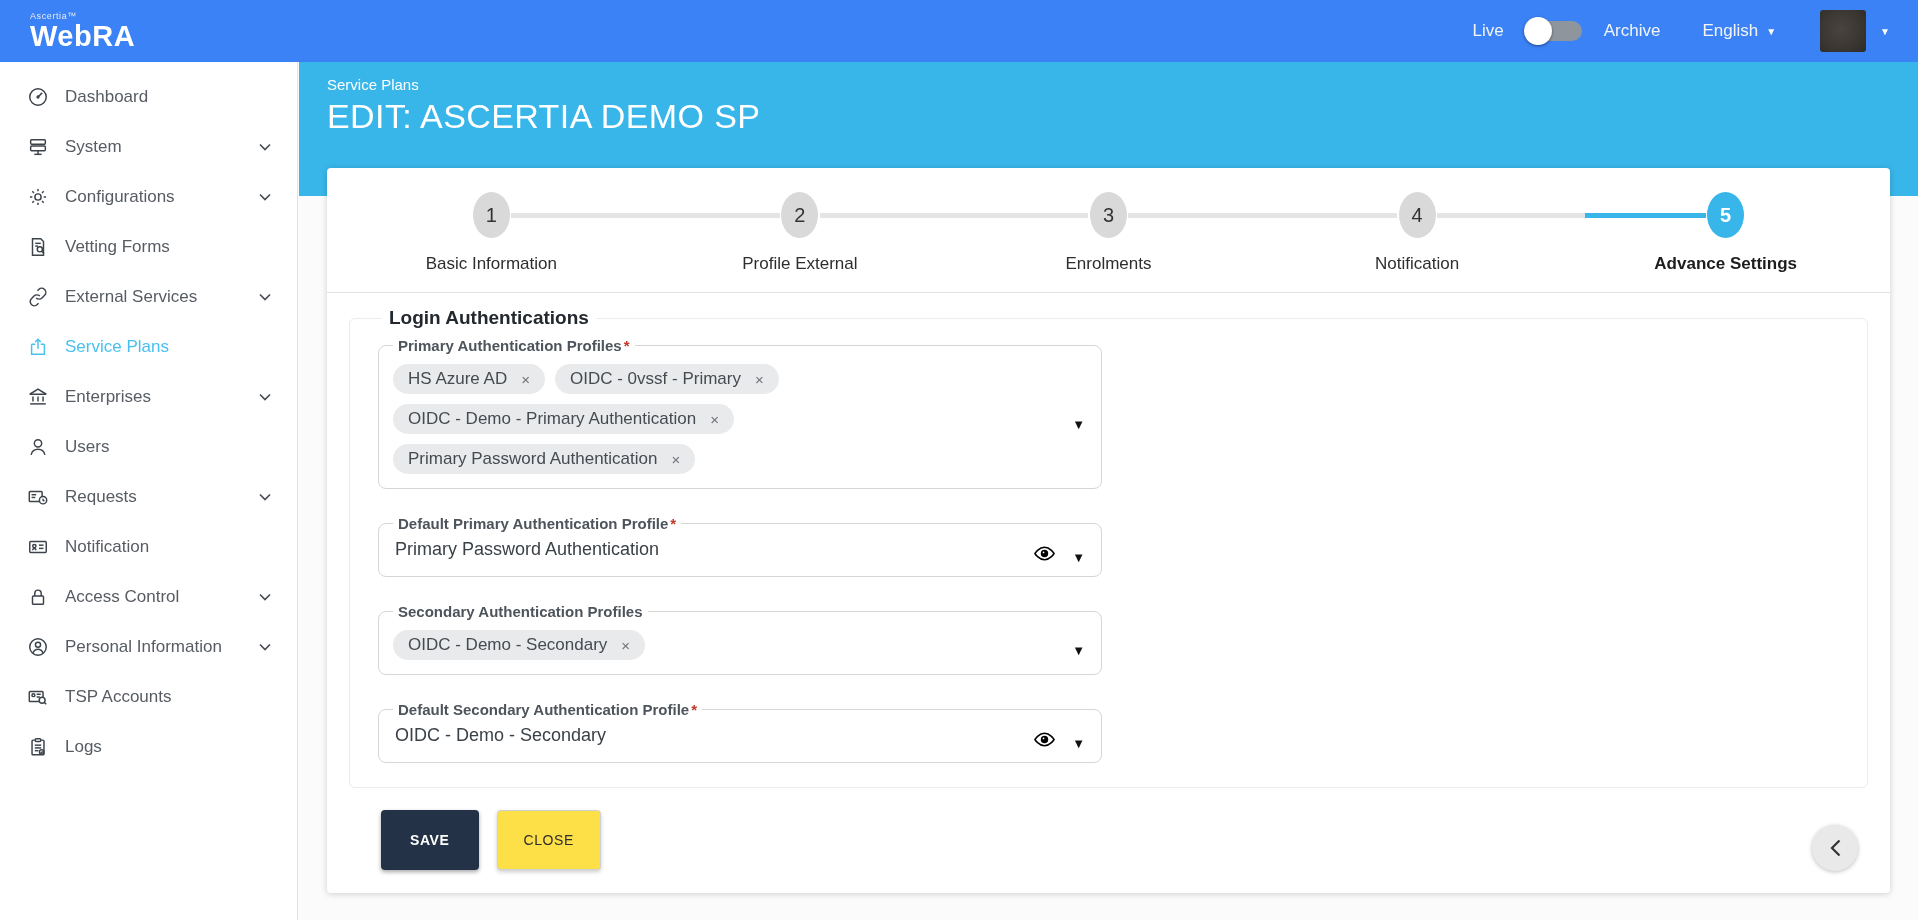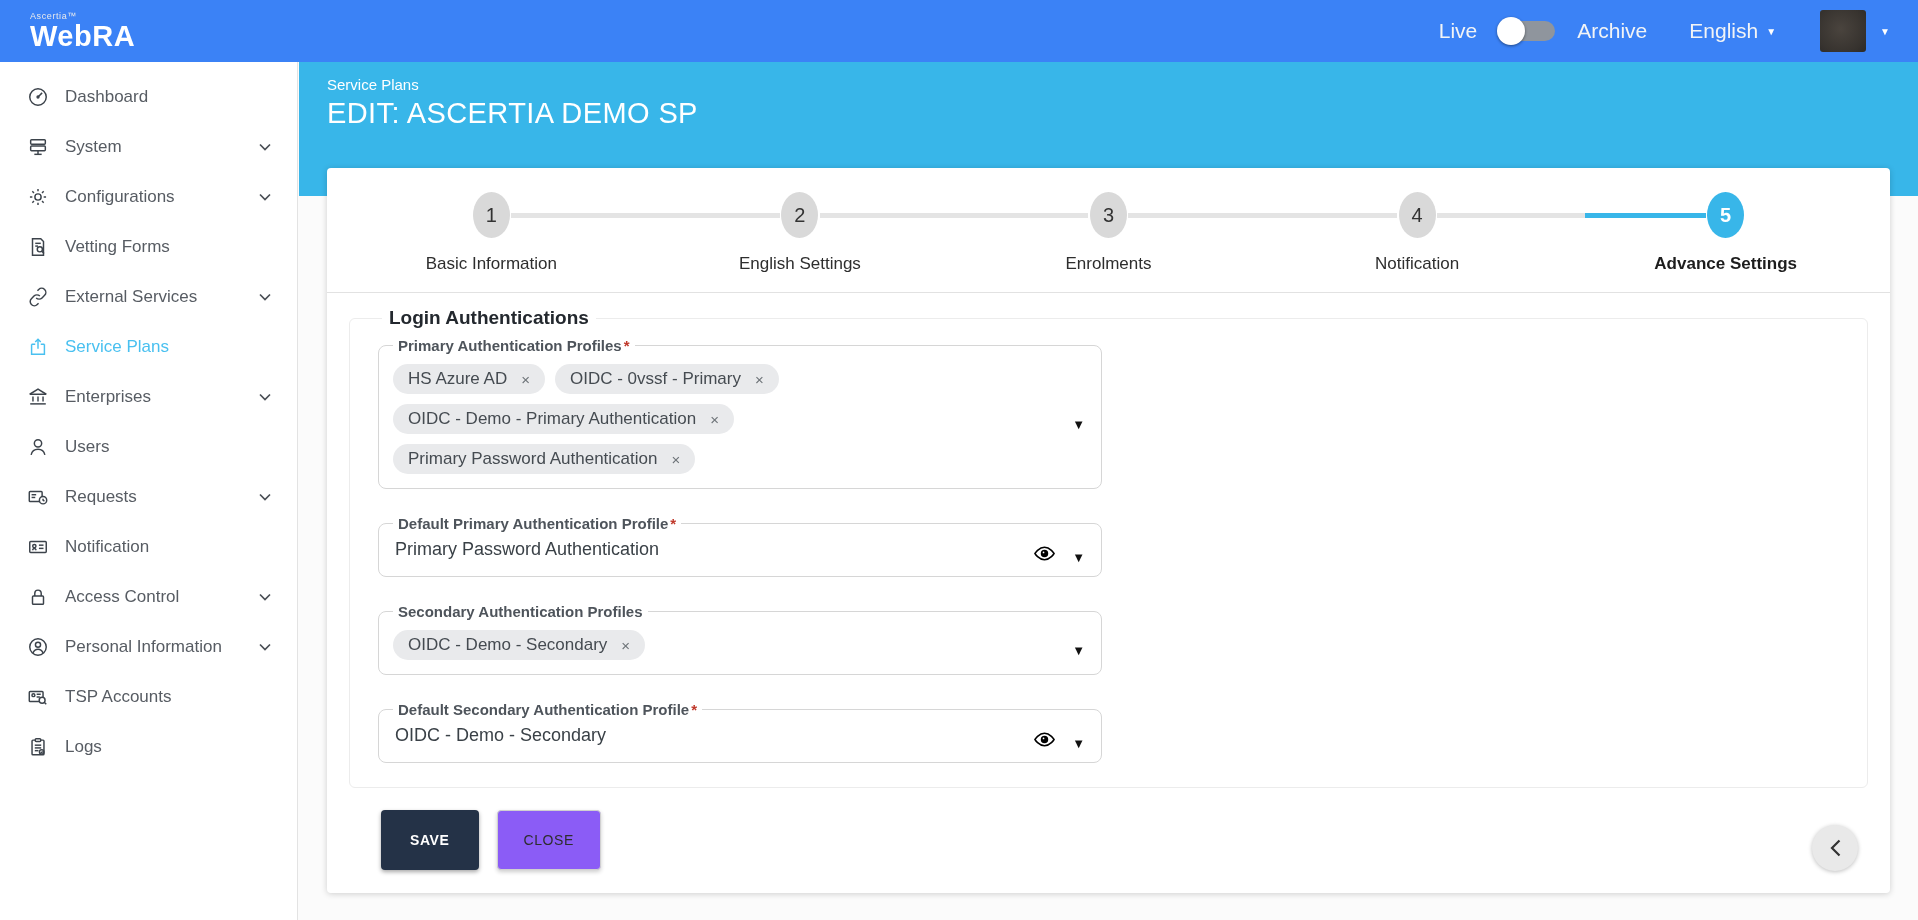--- a/index.html
+++ b/index.html
@@ -6,21 +6,21 @@
   html,body { width:1918px; height:920px; overflow:hidden;
     font-family:"Liberation Sans", sans-serif; background:#fbfbfb; }
 
   
   .topbar { position:absolute; top:0; left:0; width:1918px; height:62px;
     background:#3b82f6; display:flex; align-items:center; color:#fff; z-index:30; }
   .brand { margin-left:30px; line-height:1; }
   .brand-small { font-size:9px; letter-spacing:.6px; color:#e8eaec; display:block; margin-bottom:1px; }
   .brand-large { font-size:29px; font-weight:700; letter-spacing:.5px; color:#fff; }
   .topbar-right { margin-left:auto; display:flex; align-items:center; margin-right:28px; gap:14px; }
-  .top-label { font-size:21px; color:#f2f4f6; }
+  .top-label { font-size:17px; color:#f2f4f6; }
   .toggle { position:relative; width:56px; height:20px; background:#8f959d; border-radius:10px; margin:0 8px; cursor:pointer; }
   .toggle-knob { position:absolute; left:-2px; top:-4px; width:28px; height:28px; border-radius:50%;
     background:#fff; box-shadow:0 1px 3px rgba(0,0,0,.45); }
   .lang { margin-left:28px; display:flex; align-items:center; gap:8px; cursor:pointer; }
   .caret-small { font-size:10px; color:#fff; }
   .avatar { width:46px; height:42px; border-radius:3px; margin-left:30px;
     background:radial-gradient(circle at 45% 45%, #4a443e 0%, #37332f 70%, #2c2a27 100%); cursor:pointer; }
 
   
   .sidebar { position:absolute; top:62px; left:0; width:298px; bottom:0; background:#fff;
@@ -36,21 +36,21 @@
   .nav-icon svg { stroke:#3c434b; }
   .nav-chevron { margin-left:auto; display:flex; }
   .nav-item.active { color:#49c0f0; }
   .nav-item.active .nav-icon svg { stroke:#49c0f0; }
 
   
   .main { position:absolute; left:299px; top:62px; right:0; bottom:0; background:#fbfbfb; }
   .cyan-band { position:absolute; top:0; left:0; right:0; height:134px; background:#38b6e9; }
   .page-head { position:absolute; top:14px; left:28px; color:#fff; z-index:2; }
   .breadcrumb { font-size:15px; font-weight:400; margin-bottom:4px; }
-  .page-title { font-size:29px; font-weight:300; letter-spacing:.4px; }
+  .page-title { font-size:34px; font-weight:300; letter-spacing:.4px; }
 
   .card { position:absolute; left:28px; right:28px; top:106px; bottom:27px; background:#fff;
     border-radius:4px; box-shadow:0 1px 6px rgba(0,0,0,.18); z-index:3; }
 
   
   .stepper { display:flex; padding:24px 10px 18px 10px; border-bottom:1px solid #e2e2e2; }
   .step { flex:1; position:relative; text-align:center; }
   .step-connector { position:absolute; top:21px; left:calc(-50% + 20px); width:calc(100% - 40px);
     height:5px; background:#e4e4e4; }
   .step.active .step-connector { background:linear-gradient(to right, #e4e4e4 55%, #38b6e9 55%); }
@@ -76,21 +76,21 @@
   .field-value { font-size:18px; color:#3a4147; padding:3px 90px 6px 2px; }
   .caret-field { position:absolute; right:16px; top:50%; margin-top:-4px; font-size:13px; color:#111; cursor:pointer; }
   .eye { position:absolute; right:46px; top:50%; margin-top:-8px; cursor:pointer; display:flex; }
 
   
   .btn-row { display:flex; margin:22px 0 0 32px; gap:18px; }
   .btn { border:none; border-radius:4px; font-size:14px; letter-spacing:.6px; cursor:pointer;
     font-family:"Liberation Sans", sans-serif; }
   .btn-save { background:#243247; color:#fff; padding:21px 29px; font-weight:600;
     box-shadow:0 2px 4px rgba(0,0,0,.35); }
-  .btn-close { background:#8b5cf6; color:#2d2d2d; padding:21px 26px;
+  .btn-close { background:#fde047; color:#2d2d2d; padding:21px 26px;
     box-shadow:0 2px 4px rgba(0,0,0,.2); border:1px solid #d0d0d0; }
 
   .back-fab { position:absolute; right:32px; bottom:22px; width:46px; height:46px; border-radius:50%;
     background:#e9e9e9; box-shadow:0 1px 4px rgba(0,0,0,.25); display:flex; align-items:center;
     justify-content:center; cursor:pointer; }
 </style>
 </head>
 <body>
 
 <div class="topbar">
@@ -334,21 +334,21 @@
   <div class="card">
 
     <div class="stepper">
       <div class="step">
         <span class="step-circle">1</span>
         <div class="step-label">Basic Information</div>
       </div>
       <div class="step">
         <span class="step-connector"></span>
         <span class="step-circle">2</span>
-        <div class="step-label">English Settings</div>
+        <div class="step-label">Profile External</div>
       </div>
       <div class="step">
         <span class="step-connector"></span>
         <span class="step-circle">3</span>
         <div class="step-label">Enrolments</div>
       </div>
       <div class="step">
         <span class="step-connector"></span>
         <span class="step-circle">4</span>
         <div class="step-label">Notification</div>

